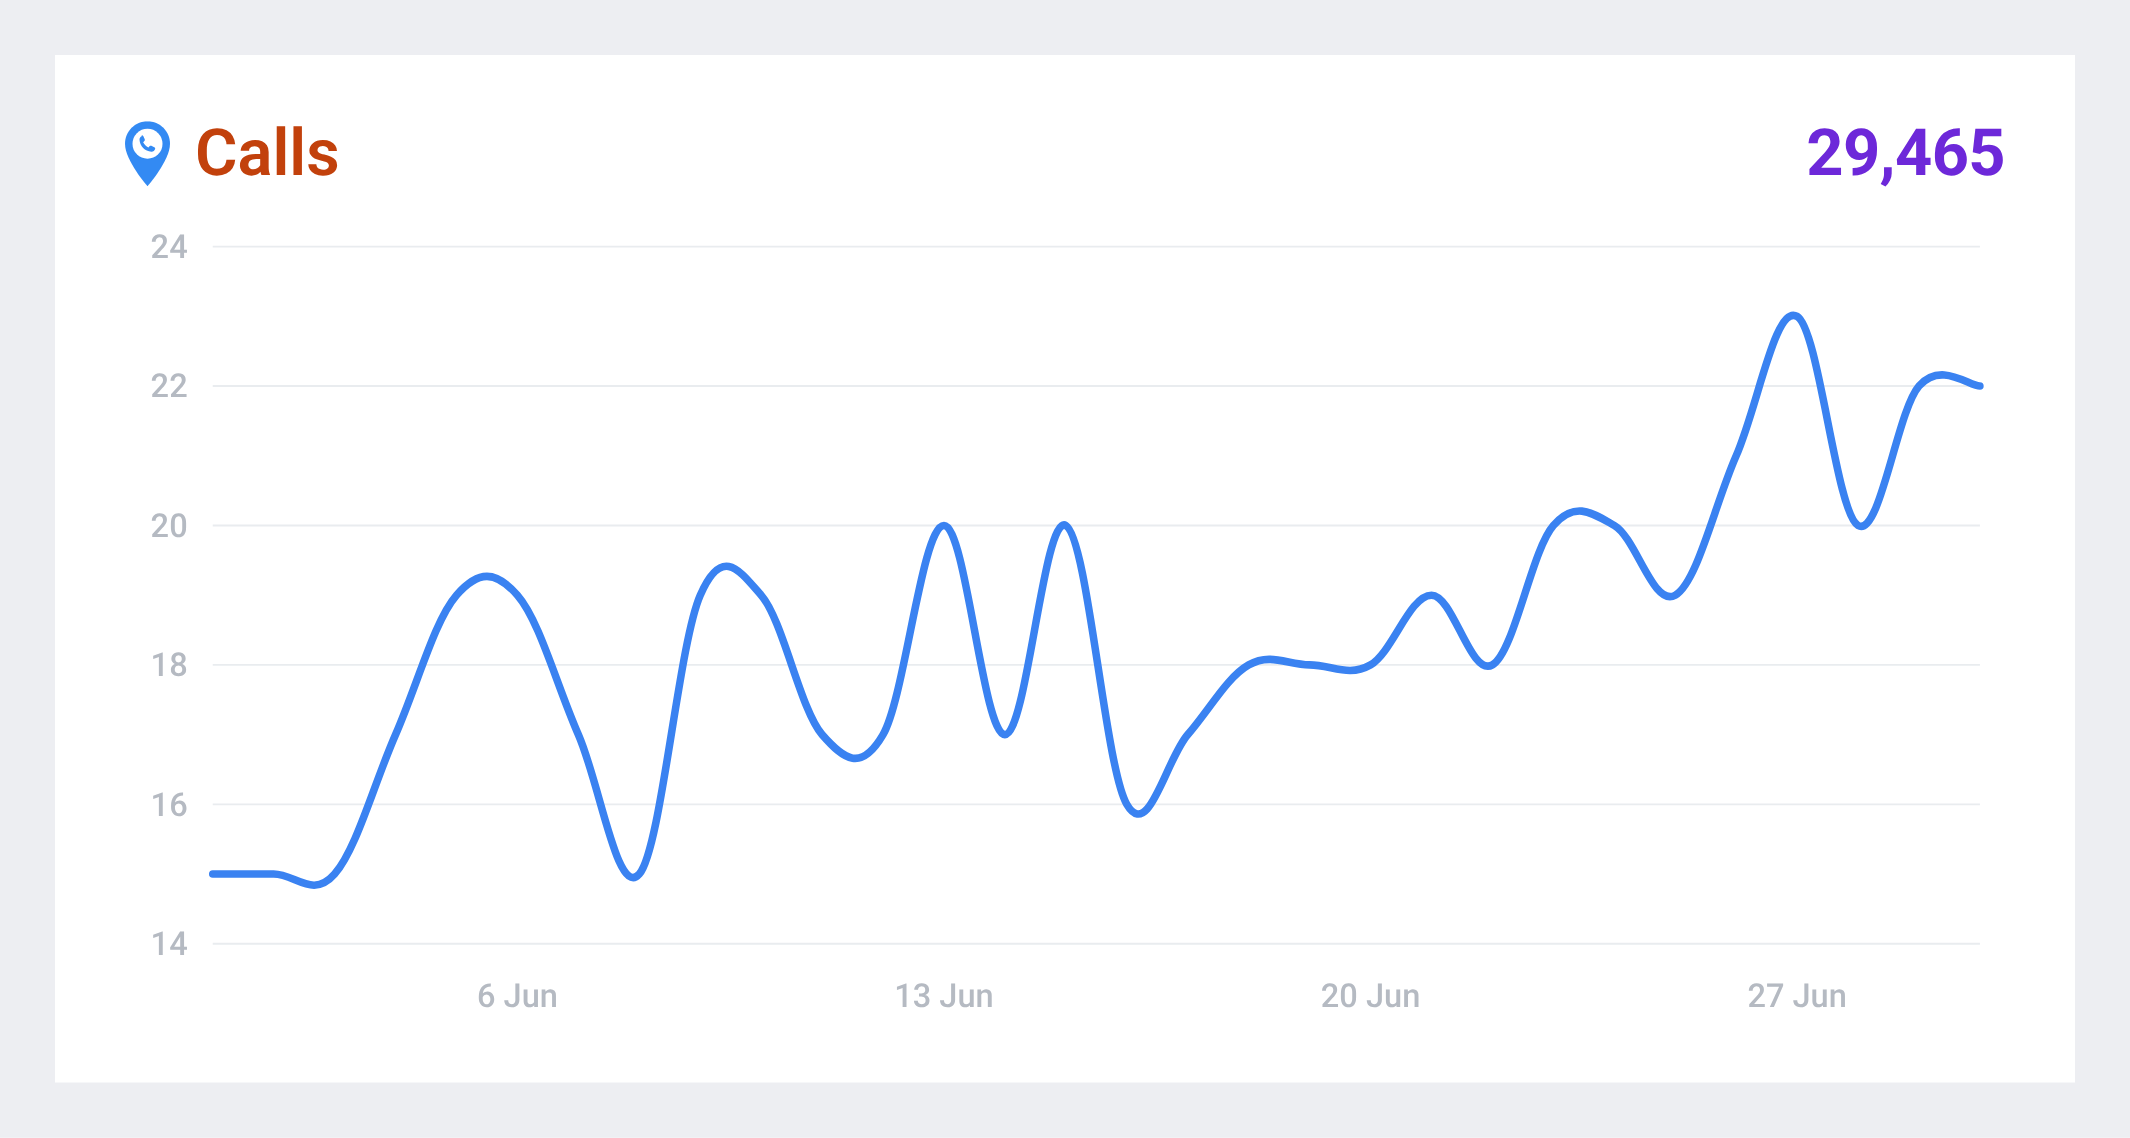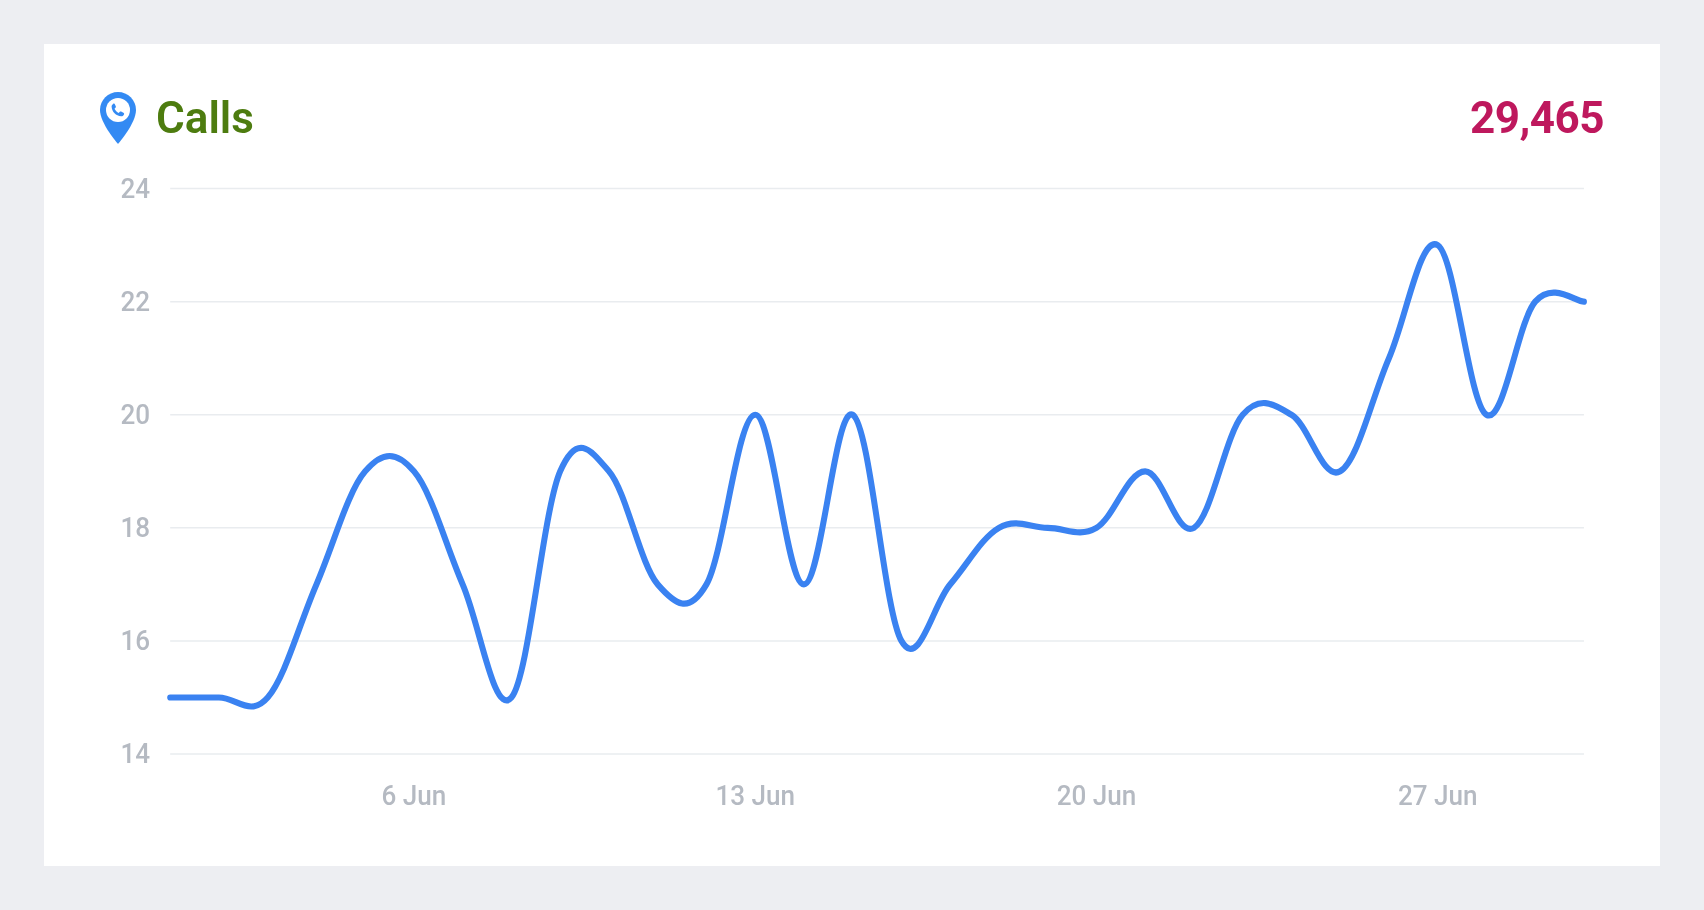--- a/index.html
+++ b/index.html
@@ -37,28 +37,28 @@
     display: flex;
     align-items: center;
     gap: 20px;
   }
   .pin-icon {
     width: 36px;
     height: 52px;
     color: #338af3;
   }
   .title {
-    font-size: 44px;
+    font-size: 52px;
     font-weight: 600;
-    color: #4d7c0f;
+    color: #c2410c;
   }
   .total {
-    font-size: 44px;
+    font-size: 52px;
     font-weight: 700;
-    color: #be185d;
+    color: #6d28d9;
     letter-spacing: -0.5px;
   }
   .chart-wrap {
     flex: 1;
     position: relative;
   }
   svg.chart {
     width: 100%;
     height: 100%;
     display: block;

